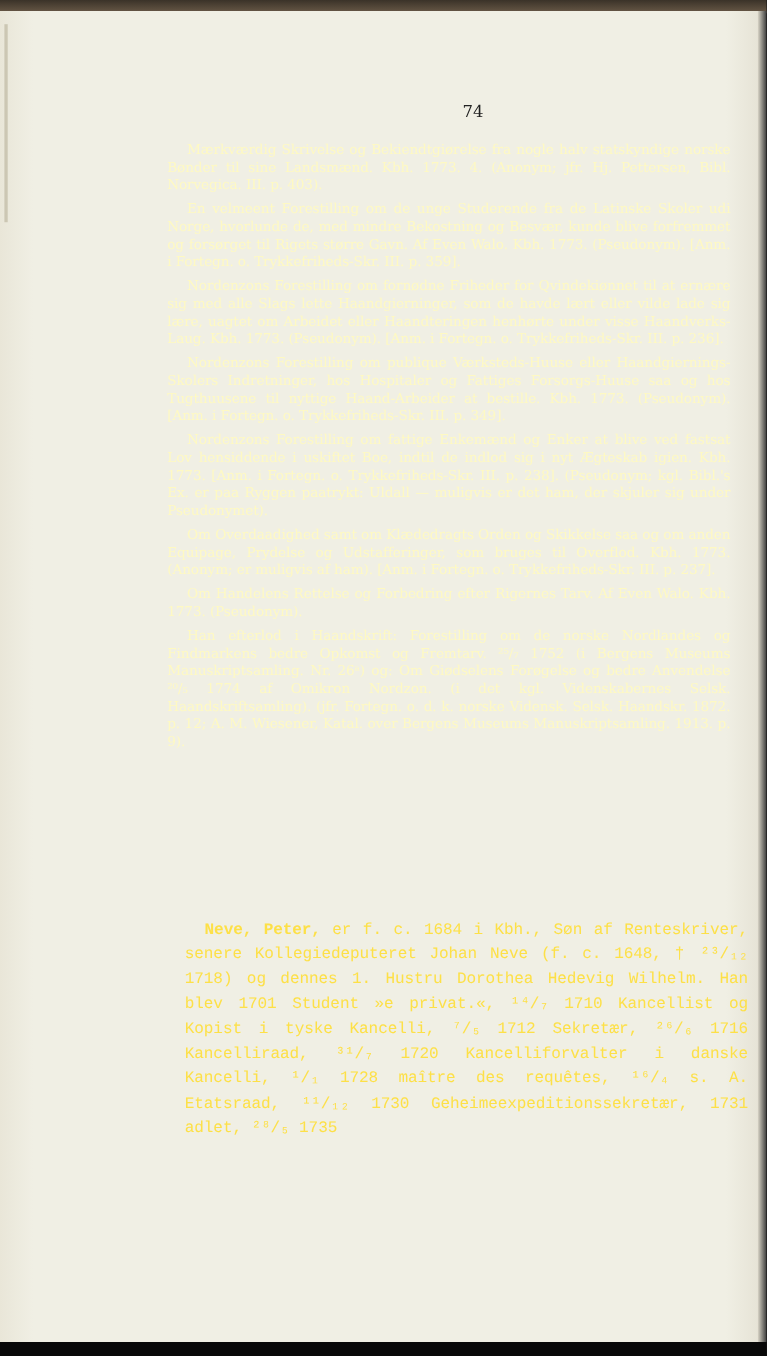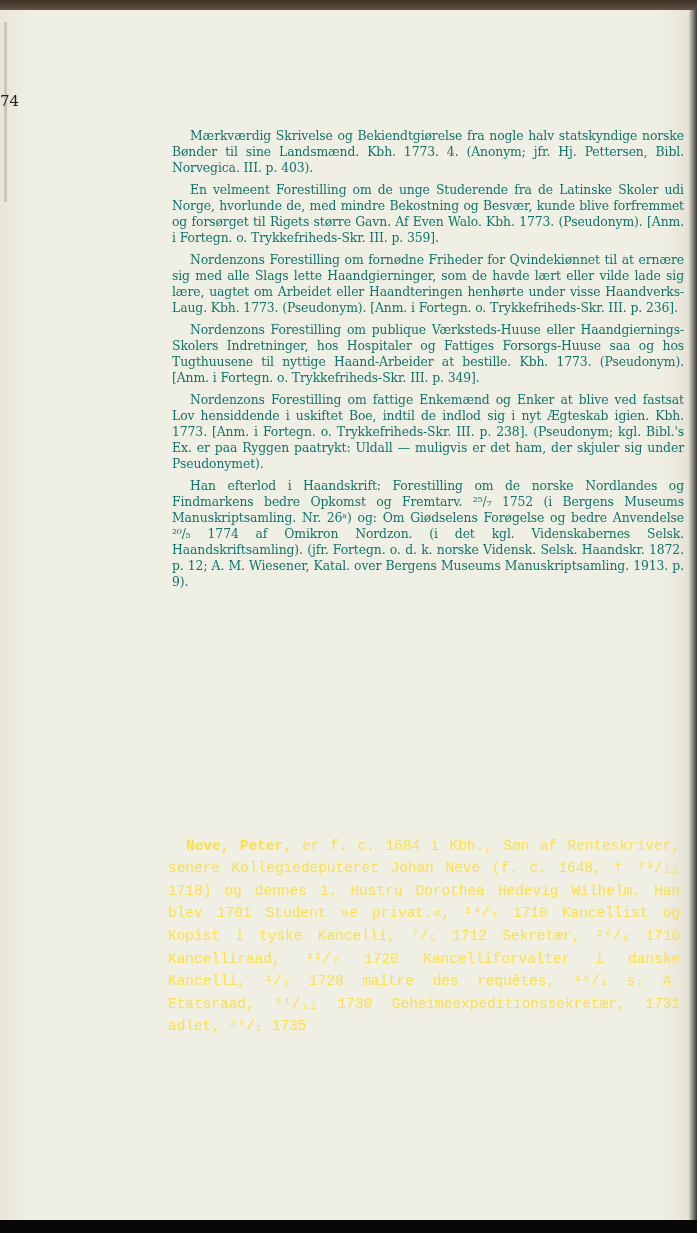--- a/index.html
+++ b/index.html
@@ -42,32 +42,34 @@
     position: absolute;
     right: 0; top: 10px;
     width: 8px; height: 1210px;
     background: linear-gradient(90deg, #d8d4c6, #3a3a3a);
   }
   .page-number {
     position: absolute;
     top: 92px;
     left: 0;
     width: 690px;
+    text-align: center;
+    padding-left: 170px;
     box-sizing: border-box;
     font-family: "DejaVu Serif", serif;
     font-size: 15px;
     color: #222;
   }
   .body {
     position: absolute;
-    left: 172px;
+    left: 152px;
     top: 128px;
     width: 512px;
     font-family: "DejaVu Serif", serif;
-    color: #0f766e;
+    color: #fef9c3;
   }
   .entry {
     font-size: 12.4px;
     line-height: 16px;
     text-align: justify;
     text-indent: 18px;
     margin: 0 0 6px 0;
     letter-spacing: -0.1px;
   }
   .bio {
@@ -102,19 +104,21 @@
   <div class="right-edge"></div>
 
   <div class="page-number">74</div>
 
   <div class="body">
     <p class="entry">Mærkværdig Skrivelse og Bekiendtgiørelse fra nogle halv statskyndige norske Bønder til sine Landsmænd. Kbh. 1773. 4. (Anonym; jfr. Hj. Pettersen, Bibl. Norvegica. III. p. 403).</p>
     <p class="entry">En velmeent Forestilling om de unge Studerende fra de Latinske Skoler udi Norge, hvorlunde de, med mindre Bekostning og Besvær, kunde blive forfremmet og forsørget til Rigets større Gavn. Af Even Walo. Kbh. 1773. (Pseudonym). [Anm. i Fortegn. o. Trykkefriheds-Skr. III. p. 359].</p>
     <p class="entry">Nordenzons Forestilling om fornødne Friheder for Qvindekiønnet til at ernære sig med alle Slags lette Haandgierninger, som de havde lært eller vilde lade sig lære, uagtet om Arbeidet eller Haandteringen henhørte under visse Haandverks-Laug. Kbh. 1773. (Pseudonym). [Anm. i Fortegn. o. Trykkefriheds-Skr. III. p. 236].</p>
     <p class="entry">Nordenzons Forestilling om publique Værksteds-Huuse eller Haandgiernings-Skolers Indretninger, hos Hospitaler og Fattiges Forsorgs-Huuse saa og hos Tugthuusene til nyttige Haand-Arbeider at bestille. Kbh. 1773. (Pseudonym). [Anm. i Fortegn. o. Trykkefriheds-Skr. III. p. 349].</p>
     <p class="entry">Nordenzons Forestilling om fattige Enkemænd og Enker at blive ved fastsat Lov hensiddende i uskiftet Boe, indtil de indlod sig i nyt Ægteskab igien. Kbh. 1773. [Anm. i Fortegn. o. Trykkefriheds-Skr. III. p. 238]. (Pseudonym; kgl. Bibl.'s Ex. er paa Ryggen paatrykt: Uldall — muligvis er det ham, der skjuler sig under Pseudonymet).</p>
+    <p class="entry">Om Overdaadighed samt om Klædedragts Orden og Skikkelse saa og om anden Equipage, Prydelse og Udstafferinger, som bruges til Overflod. Kbh. 1773. (Anonym; er muligvis af ham). [Anm. i Fortegn. o. Trykkefriheds-Skr. III. p. 237].</p>
+    <p class="entry">Om Handelens Rettelse og Forbedring efter Rigernes Tarv. Af Even Walo. Kbh. 1773. (Pseudonym).</p>
     <p class="entry">Han efterlod i Haandskrift: Forestilling om de norske Nordlandes og Findmarkens bedre Opkomst og Fremtarv. ²⁵/₇ 1752 (i Bergens Museums Manuskriptsamling. Nr. 26ᵃ) og: Om Giødselens Forøgelse og bedre Anvendelse ²⁰/₅ 1774 af Omikron Nordzon. (i det kgl. Videnskabernes Selsk. Haandskriftsamling). (jfr. Fortegn. o. d. k. norske Vidensk. Selsk. Haandskr. 1872. p. 12; A. M. Wiesener, Katal. over Bergens Museums Manuskriptsamling. 1913. p. 9).</p>
   </div>
 
   <p class="bio"><b>Neve, Peter,</b> <span>er f. c. 1684 i Kbh., Søn af Renteskriver, senere Kollegiedeputeret Johan Neve (f. c. 1648, † ²³/₁₂ 1718) og dennes 1. Hustru Dorothea Hedevig Wilhelm. Han blev 1701 Student »e privat.«, ¹⁴/₇ 1710 Kancellist og Kopist i tyske Kancelli, ⁷/₅ 1712 Sekretær, ²⁶/₆ 1716 Kancelliraad, ³¹/₇ 1720 Kancelliforvalter i danske Kancelli, ¹/₁ 1728 maître des requêtes, ¹⁶/₄ s. A. Etatsraad, ¹¹/₁₂ 1730 Geheimeexpeditionssekretær, 1731 adlet, ²⁸/₅ 1735</span></p>
 
   <div class="bottom-edge"></div>
 </div>
 
 </body></html>

